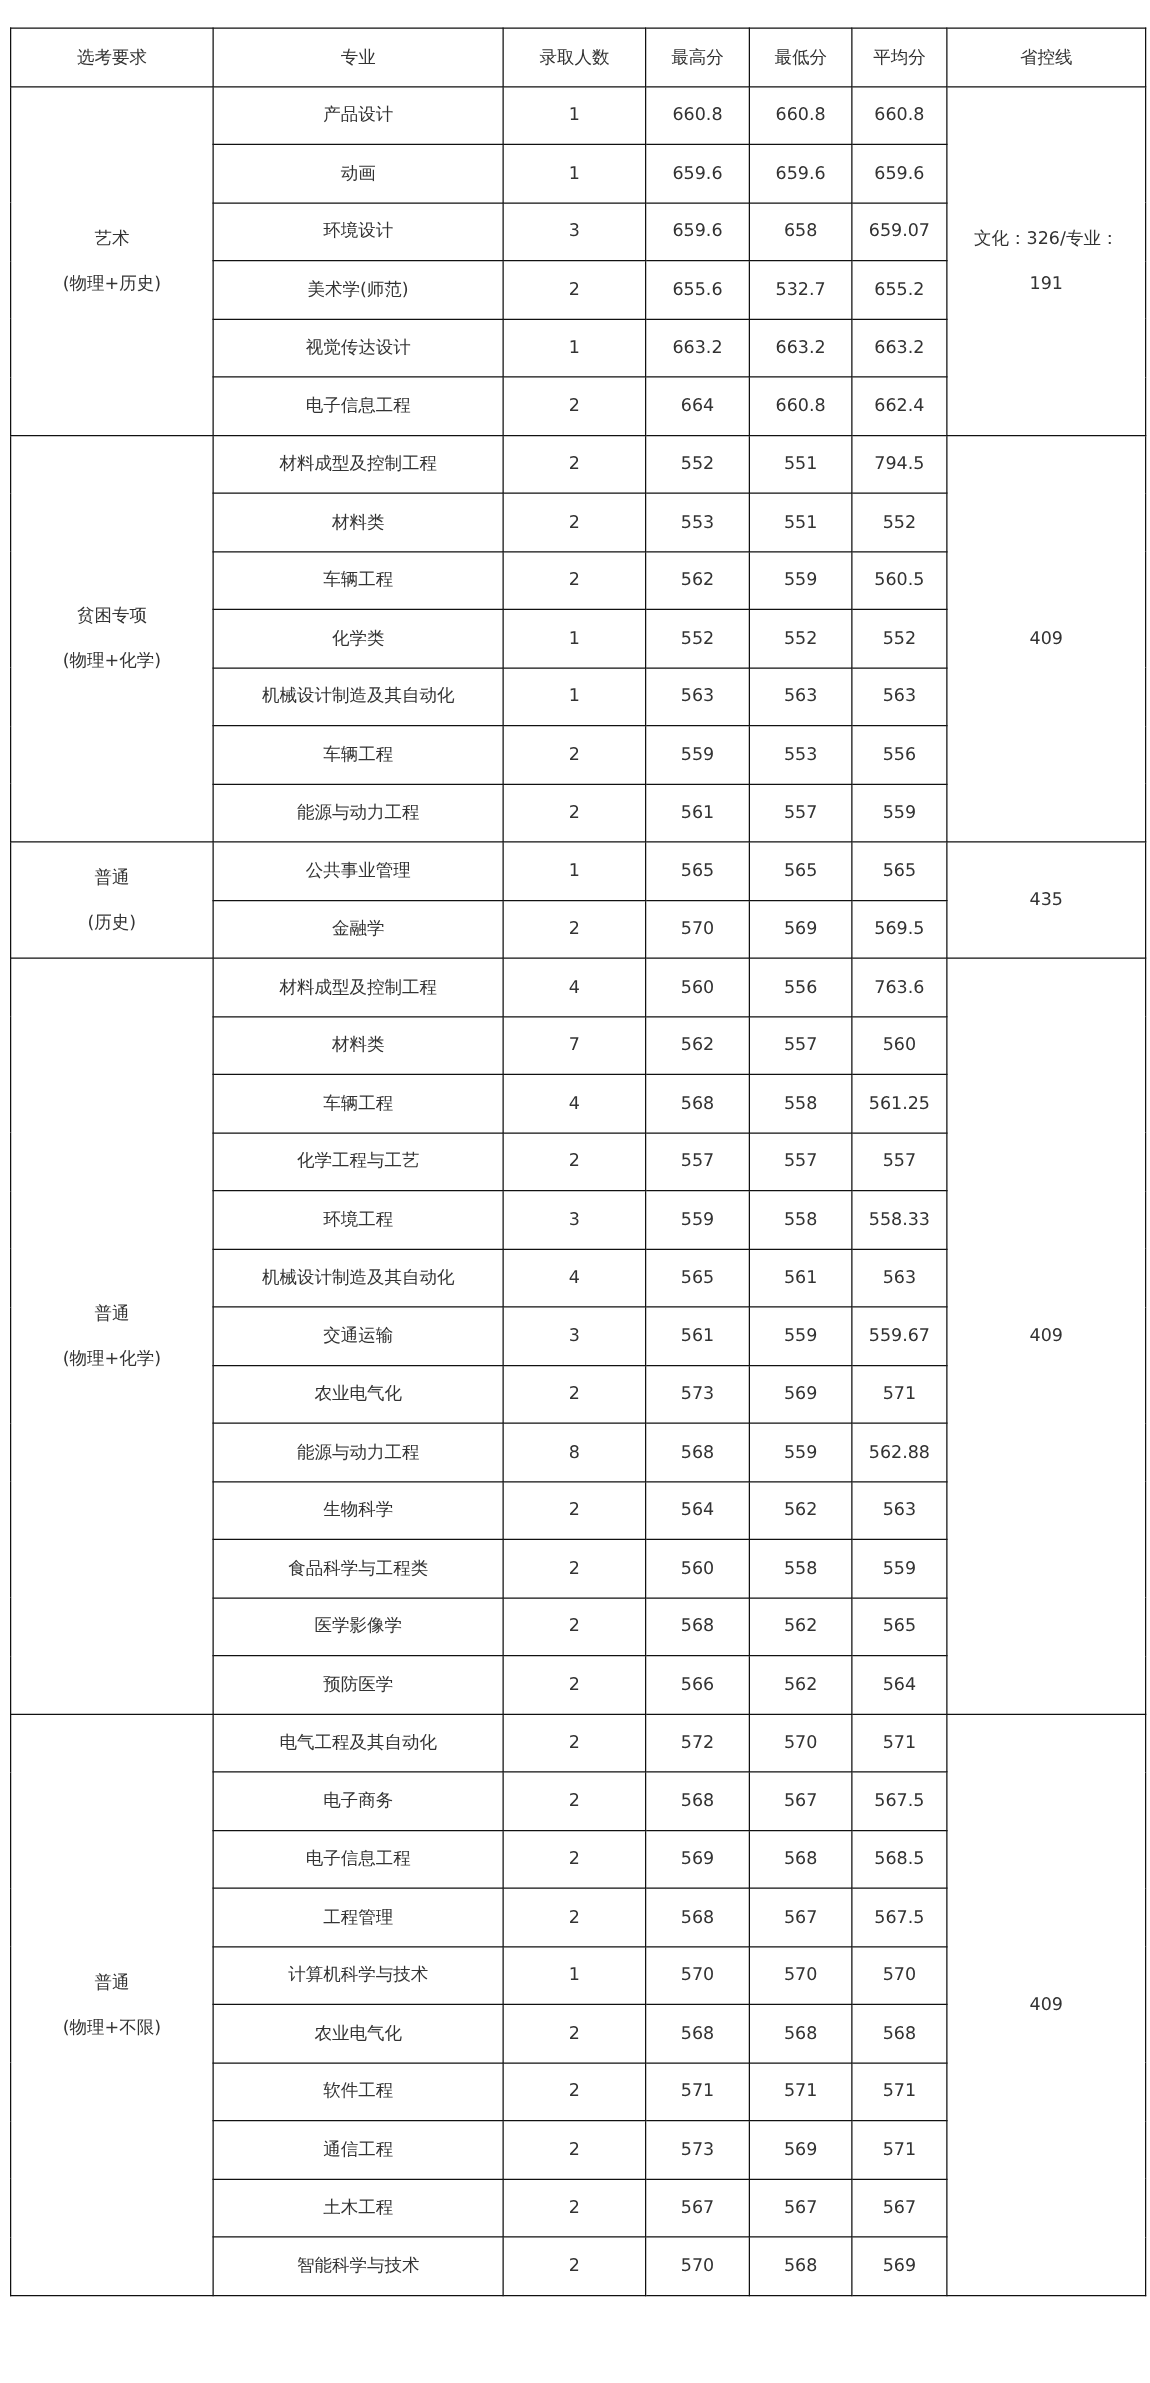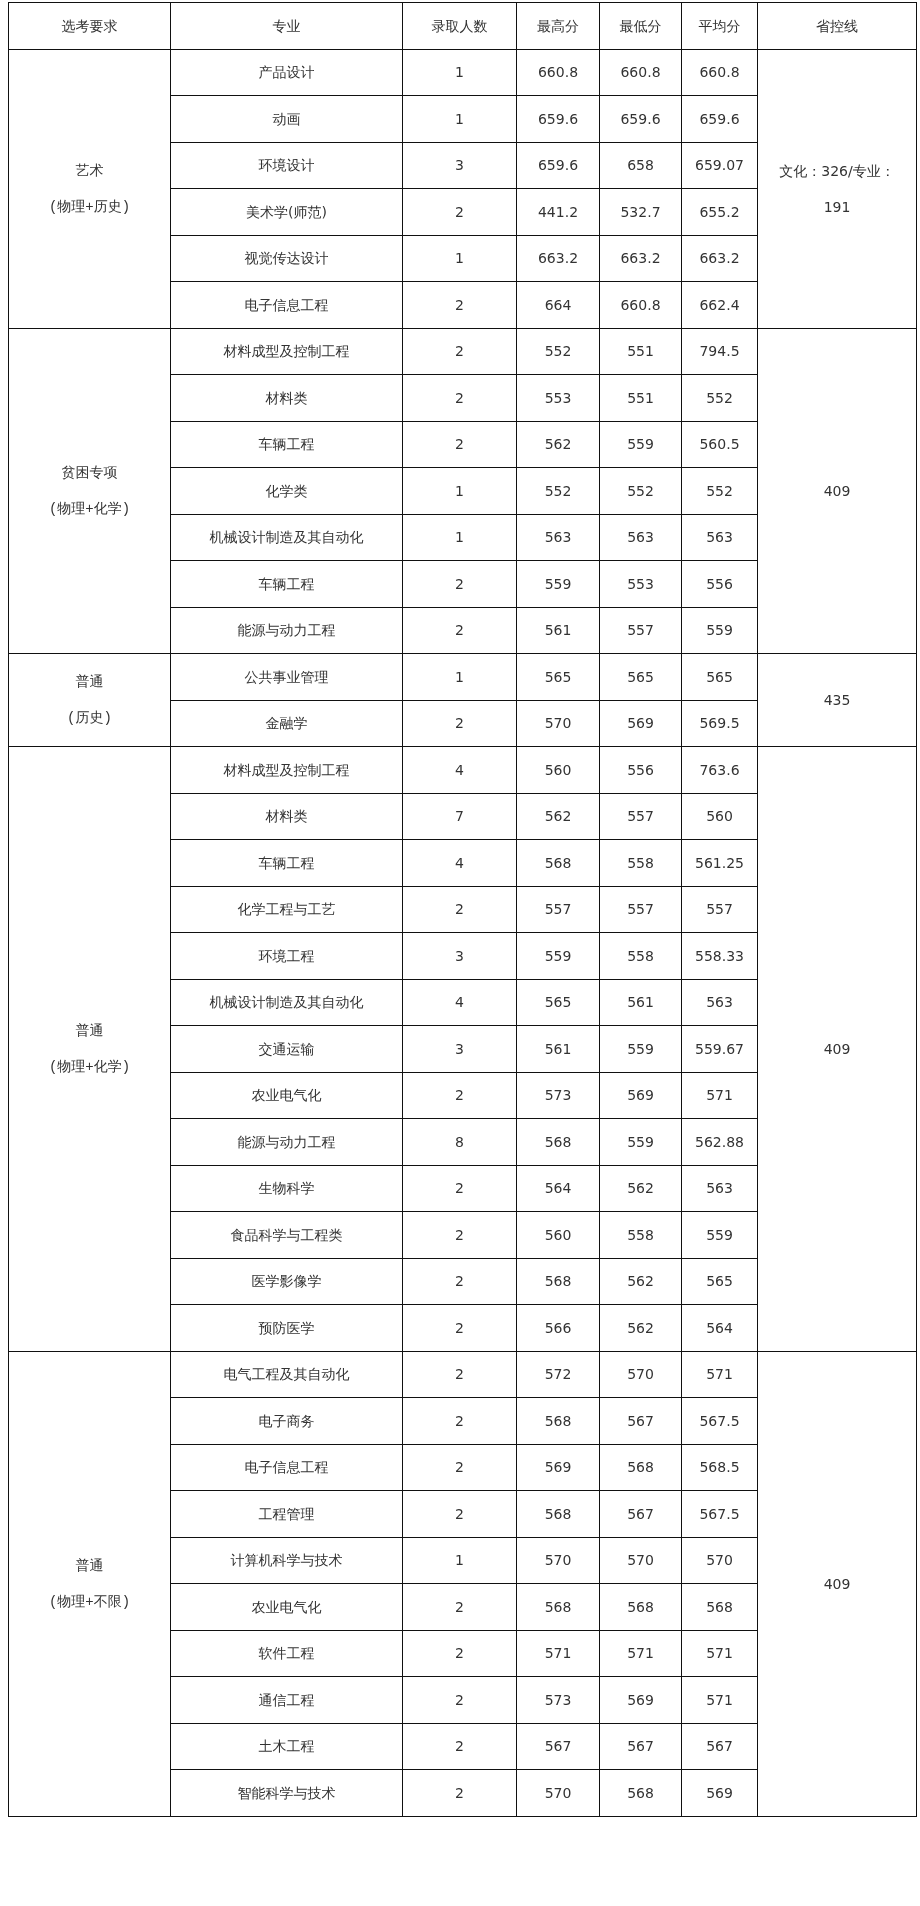--- a/index.html
+++ b/index.html
@@ -1,24 +1,24 @@
 <!DOCTYPE html>
 <html><head>
   <meta charset="utf-8">
   <style>
     html, body { margin: 0; padding: 0; background: #ffffff; }
     body { width: 920px; height: 1906px; position: relative; overflow: hidden;
            font-family: "DejaVu Sans", "Liberation Sans", sans-serif; color: #333333; }
-    table { position: absolute; left: 8px; top: 2px; border-collapse: collapse;
+    table { position: absolute; left: 8px; top: 22px; border-collapse: collapse;
             table-layout: fixed; width: 908px; }
     td, th { border: 1.5px solid #111111; text-align: center; vertical-align: middle;
              font-size: 14px; font-weight: normal; padding: 0; height: 45.5px; line-height: 18px; }
     th { height: 45.5px; }
     .grp { line-height: 36px; }
-    .grp span { display: block; font-family: Liberation Mono, monospace; }
+    .grp span { display: block; }
     .line { line-height: 36px; padding: 0 8px; }
   </style>
 </head>
 <body>
 
 <table>
   <colgroup>
     <col style="width:162px">
     <col style="width:232px">
     <col style="width:114px">
@@ -61,21 +61,21 @@
       <tr>
         <td>环境设计</td>
         <td>3</td>
         <td>659.6</td>
         <td>658</td>
         <td>659.07</td>
       </tr>
       <tr>
         <td>美术学(师范)</td>
         <td>2</td>
-        <td>441.2</td>
+        <td>655.6</td>
         <td>532.7</td>
         <td>655.2</td>
       </tr>
       <tr>
         <td>视觉传达设计</td>
         <td>1</td>
         <td>663.2</td>
         <td>663.2</td>
         <td>663.2</td>
       </tr>

